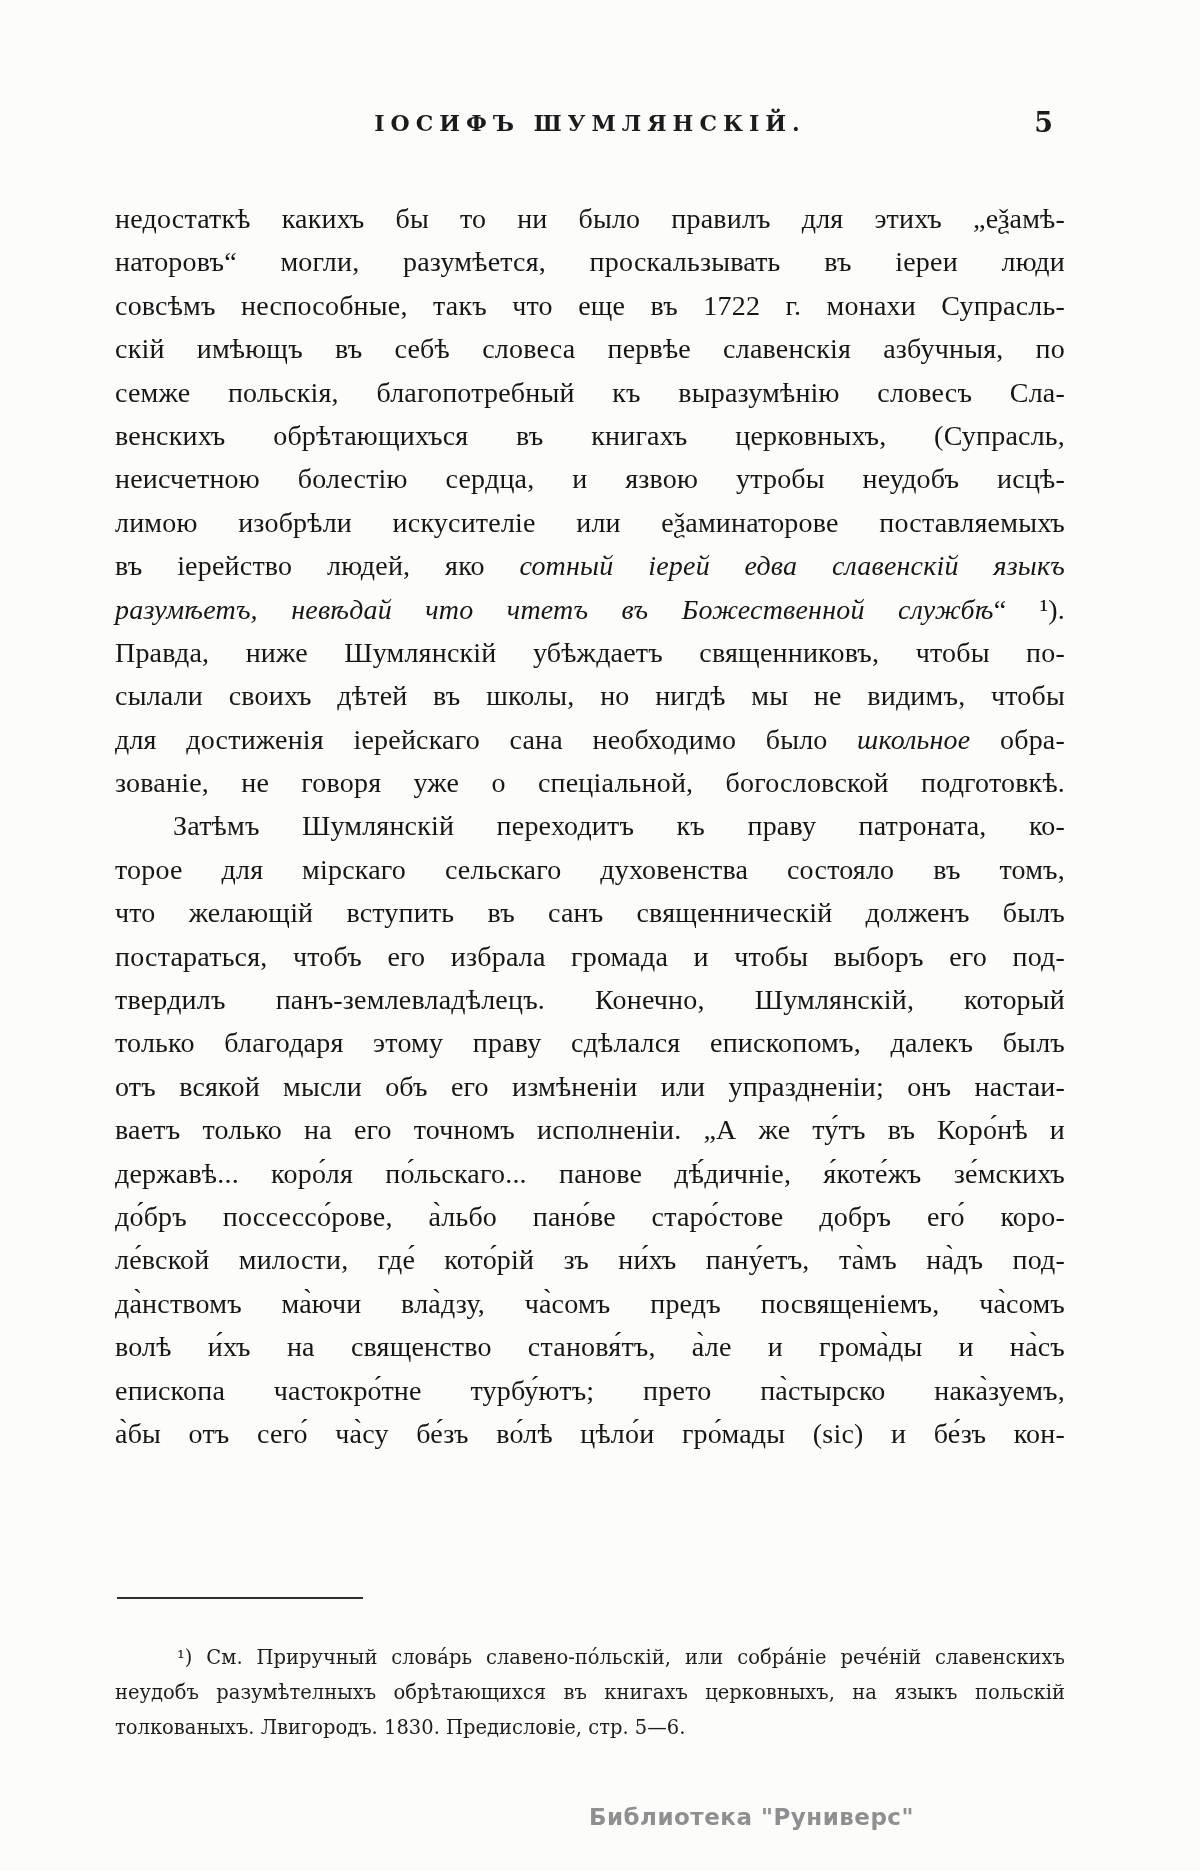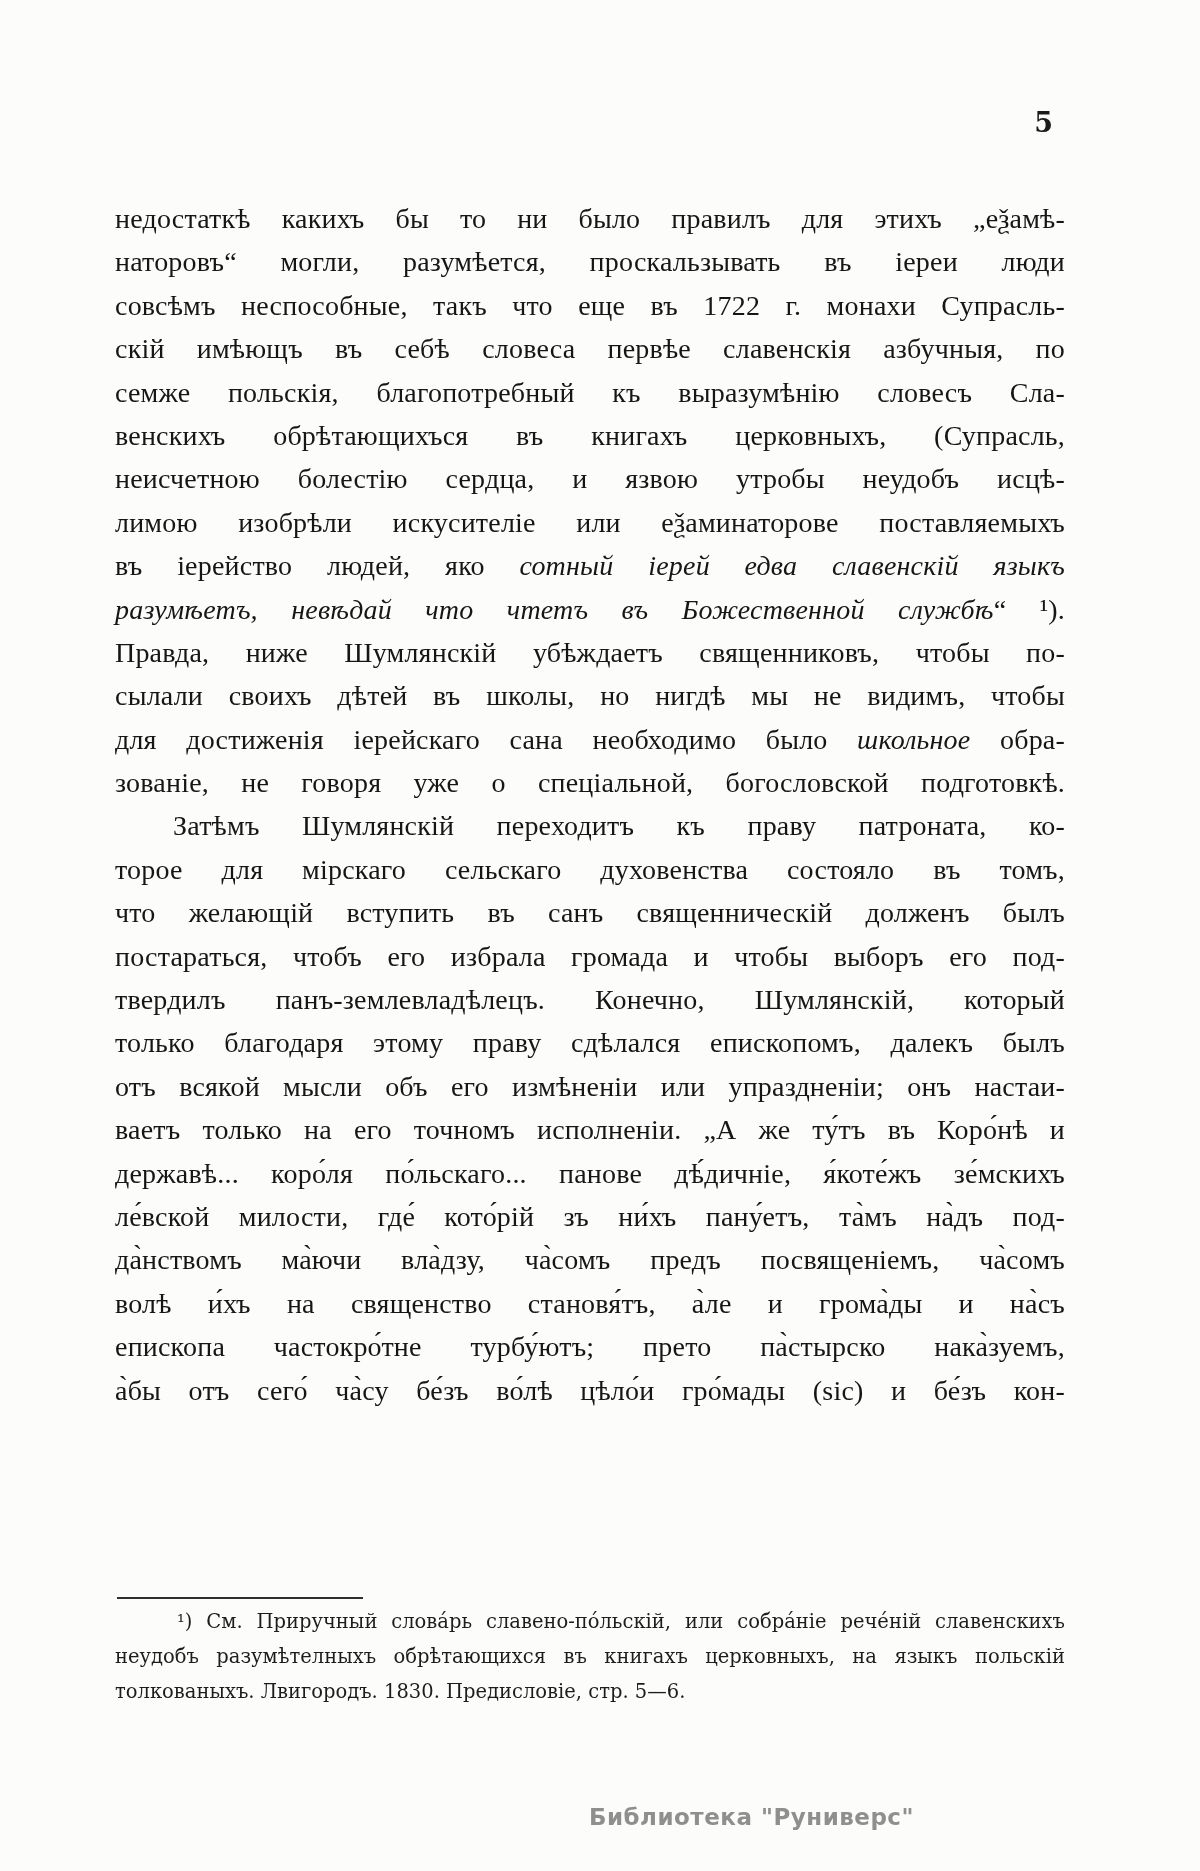--- a/index.html
+++ b/index.html
@@ -39,21 +39,21 @@
     font-family:Liberation Serif, serif;
   }
   .line.ind{text-indent:58px;}
   .i{font-style:italic;}
   .fnrule{
     position:absolute;left:117px;top:1597px;
     width:246px;height:0;
     border-top:2px solid #2e2e2e;
   }
   .footnote{
-    position:absolute;left:115px;top:1604px;width:950px;
+    position:absolute;left:115px;top:1640px;width:950px;
     font-size:19.5px;color:#1d1d1d;
   }
   .fn-line{
     height:35px;line-height:35px;
     text-align:justify;text-align-last:justify;
     white-space:nowrap;
   }
   .fn-line.ind{text-indent:62px;}
   .fn-line.last{text-align-last:left;}
   .watermark{
@@ -62,20 +62,21 @@
     font-size:23px;font-weight:bold;
     color:#8f8f8f;
     letter-spacing:0.5px;
   }
 </style>
 </head>
 <body>
 
 <div class="page">
   <div class="header">
+    <div class="title">ІОСИФЪ ШУМЛЯНСКІЙ.</div>
     <div class="pagenum">5</div>
   </div>
 
   <div class="body" id="body-lines">
       <div class="line"><span>недостаткѣ какихъ бы то ни было правилъ для этихъ „еѯамѣ-</span></div>
       <div class="line"><span>наторовъ“ могли, разумѣется, проскальзывать въ іереи люди</span></div>
       <div class="line"><span>совсѣмъ неспособные, такъ что еще въ 1722 г. монахи Супрасль-</span></div>
       <div class="line"><span>скій имѣющъ въ себѣ словеса первѣе славенскія азбучныя, по</span></div>
       <div class="line"><span>семже польскія, благопотребный къ выразумѣнію словесъ Сла-</span></div>
       <div class="line"><span>венскихъ обрѣтающихъся въ книгахъ церковныхъ, (Супрасль,</span></div>
@@ -89,20 +90,21 @@
       <div class="line"><span>зованіе, не говоря уже о спеціальной, богословской подготовкѣ.</span></div>
       <div class="line ind"><span>Затѣмъ Шумлянскій переходитъ къ праву патроната, ко-</span></div>
       <div class="line"><span>торое для мірскаго сельскаго духовенства состояло въ томъ,</span></div>
       <div class="line"><span>что желающій вступить въ санъ священническій долженъ былъ</span></div>
       <div class="line"><span>постараться, чтобъ его избрала громада и чтобы выборъ его под-</span></div>
       <div class="line"><span>твердилъ панъ-землевладѣлецъ. Конечно, Шумлянскій, который</span></div>
       <div class="line"><span>только благодаря этому праву сдѣлался епископомъ, далекъ былъ</span></div>
       <div class="line"><span>отъ всякой мысли объ его измѣненіи или упраздненіи; онъ настаи-</span></div>
       <div class="line"><span>ваетъ только на его точномъ исполненіи. „А же ту́тъ въ Коро́нѣ и</span></div>
       <div class="line"><span>державѣ... коро́ля по́льскаго... панове дѣ́дичніе, я́коте́жъ зе́мскихъ</span></div>
+      <div class="line"><span>до́бръ поссессо́рове, а̀льбо пано́ве старо́стове добръ его́ коро-</span></div>
       <div class="line"><span>ле́вской милости, где́ кото́рій зъ ни́хъ пану́етъ, та̀мъ на̀дъ под-</span></div>
       <div class="line"><span>да̀нствомъ ма̀ючи вла̀дзу, ча̀сомъ предъ посвященіемъ, ча̀сомъ</span></div>
       <div class="line"><span>волѣ и́хъ на священство становя́тъ, а̀ле и грома̀ды и на̀съ</span></div>
       <div class="line"><span>епископа частокро́тне турбу́ютъ; прето па̀стырско нака̀зуемъ,</span></div>
       <div class="line"><span>а̀бы отъ сего́ ча̀су бе́зъ во́лѣ цѣло́и гро́мады (sic) и бе́зъ кон-</span></div>
     </div>
 
   <div class="fnrule"></div>
 
   <div class="footnote" id="footnote">

